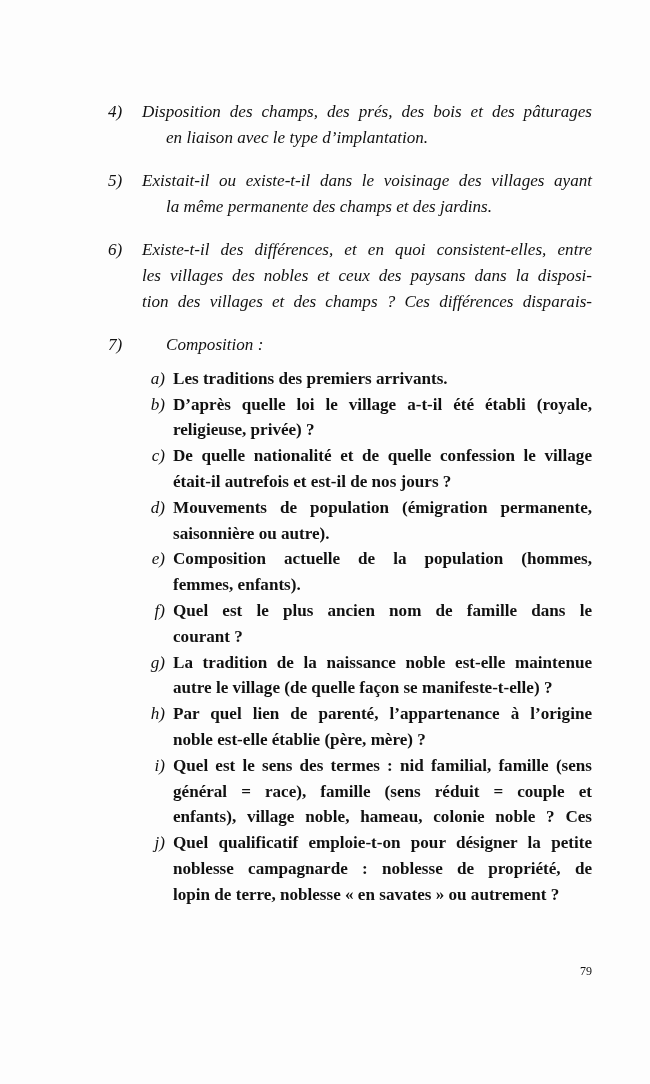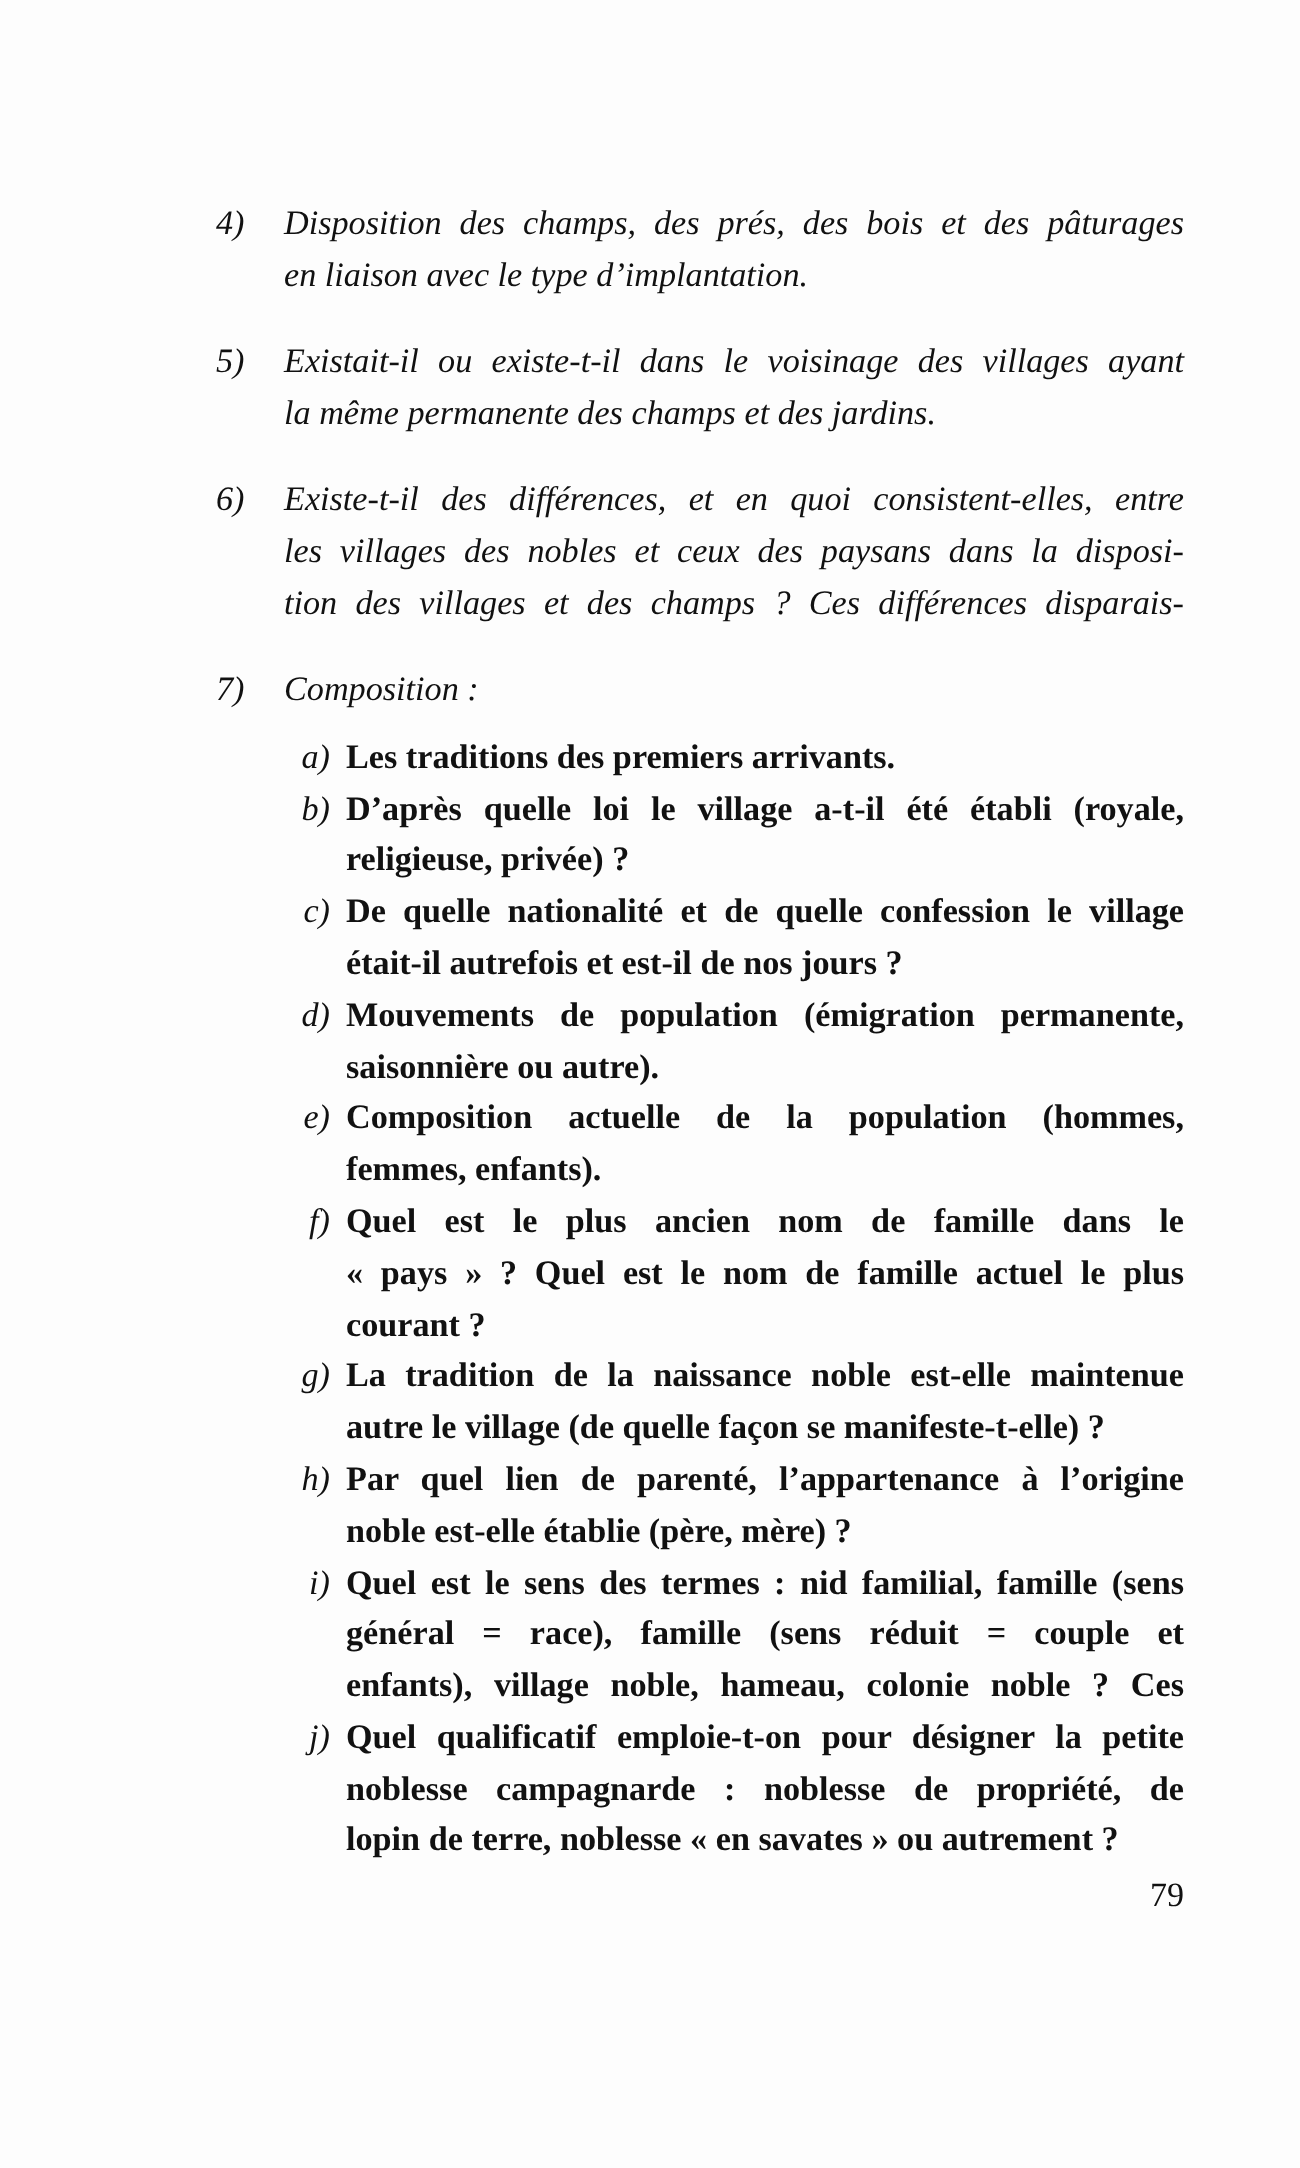--- a/index.html
+++ b/index.html
@@ -40,20 +40,21 @@
     text-align: left;
   }
   .num-item .body {
     flex: 1 1 auto;
     text-align: justify;
     text-justify: inter-word;
     hyphens: manual;
   }
   .num-item .body .last {
     text-align: left;
+    margin-left: 24px;
   }
   .num-item.tight {
     margin-bottom: 8px;
   }
 
   
   .sub-list {
     margin: 0;
     padding: 0;
   }
@@ -96,22 +97,22 @@
   .body .line.last {
     text-align-last: left;
     text-align: left;
     white-space: normal;
   }
 
   
   .folio {
     position: absolute;
     right: 58px;
-    top: 938px;
-    font-size: 17px;
+    top: 964px;
+    font-size: 12px;
     font-style: normal;
     color: #111111;
   }
 </style>
 </head>
 <body>
 
 <div class="page">
   <div class="content">
 
@@ -185,21 +186,20 @@
         <span class="body">
           <span class="line">Composition actuelle de la population (hommes,</span>
           <span class="line last">femmes, enfants).</span>
         </span>
       </div>
 
       <div class="sub-item">
         <span class="marker">f)</span>
         <span class="body">
           <span class="line">Quel est le plus ancien nom de famille dans le</span>
-          <span class="line">« pays » ? Quel est le nom de famille actuel le plus</span>
           <span class="line last">courant ?</span>
         </span>
       </div>
 
       <div class="sub-item">
         <span class="marker">g)</span>
         <span class="body">
           <span class="line">La tradition de la naissance noble est-elle maintenue</span>
           <span class="line last">autre le village (de quelle façon se manifeste-t-elle) ?</span>
         </span>

